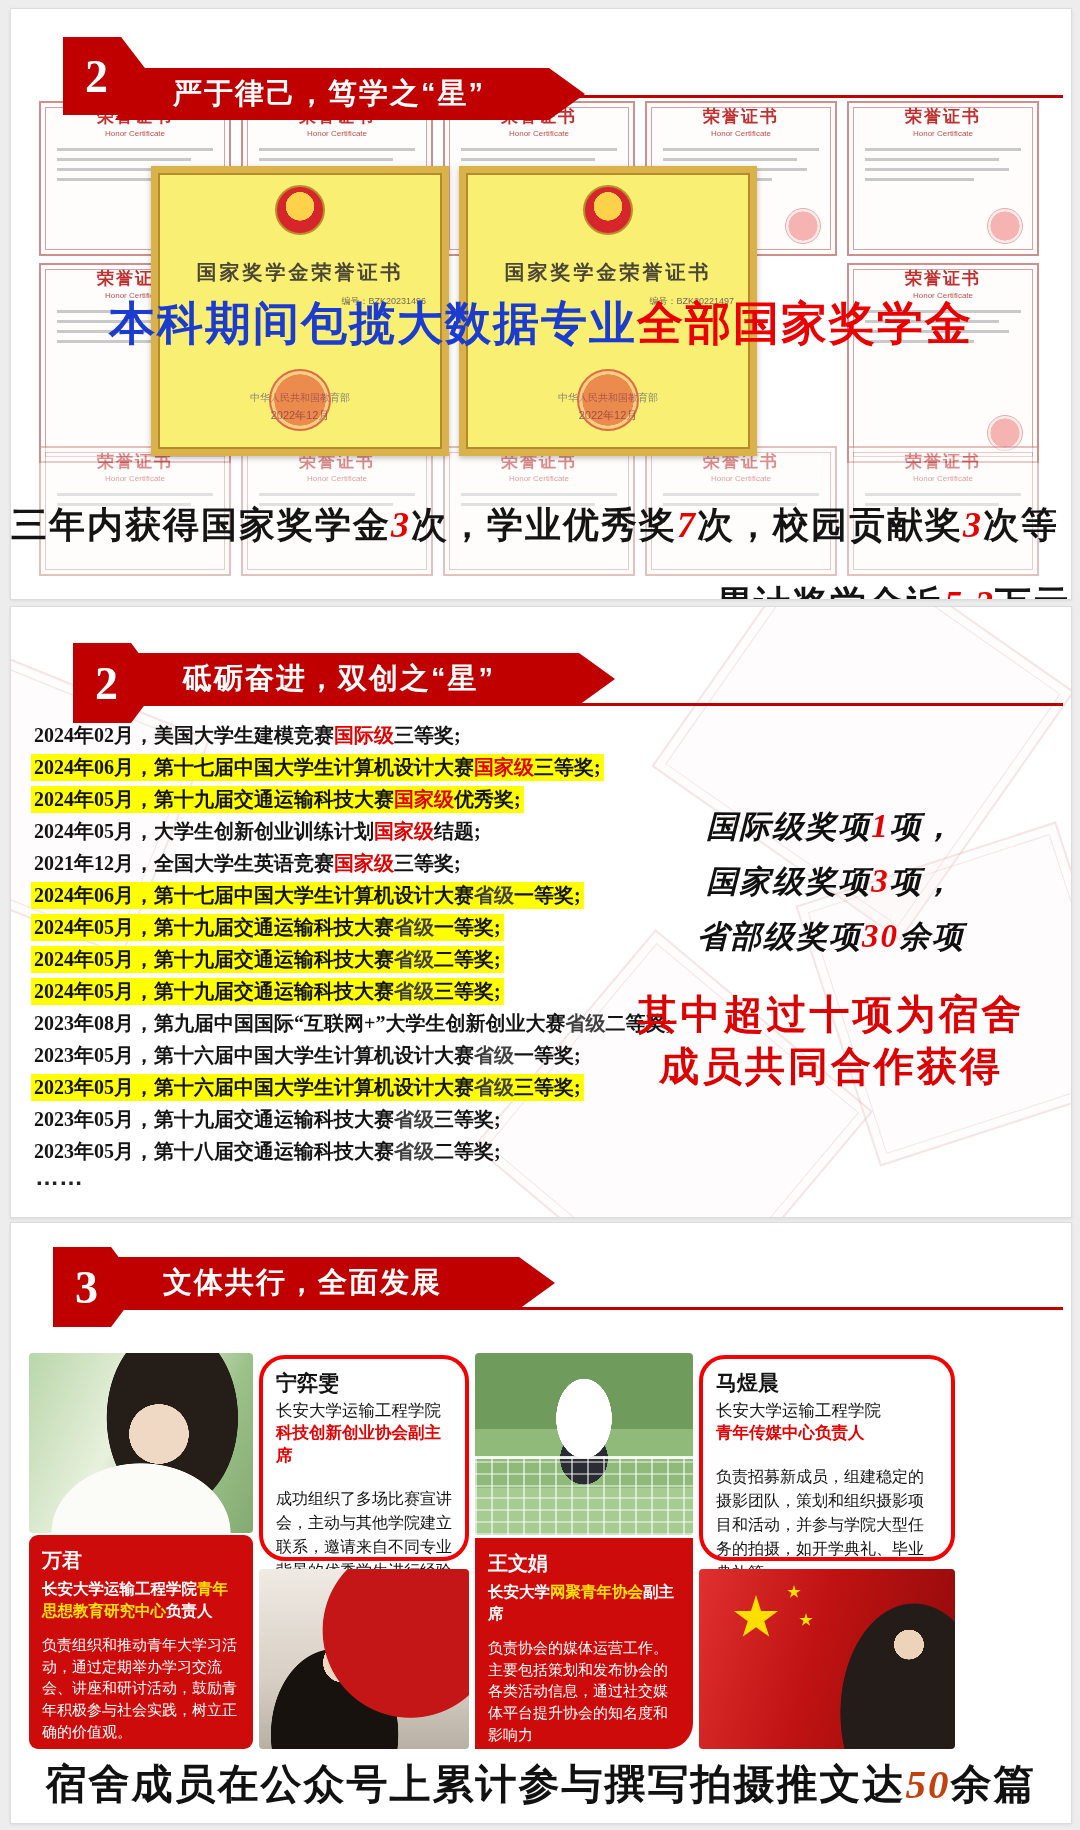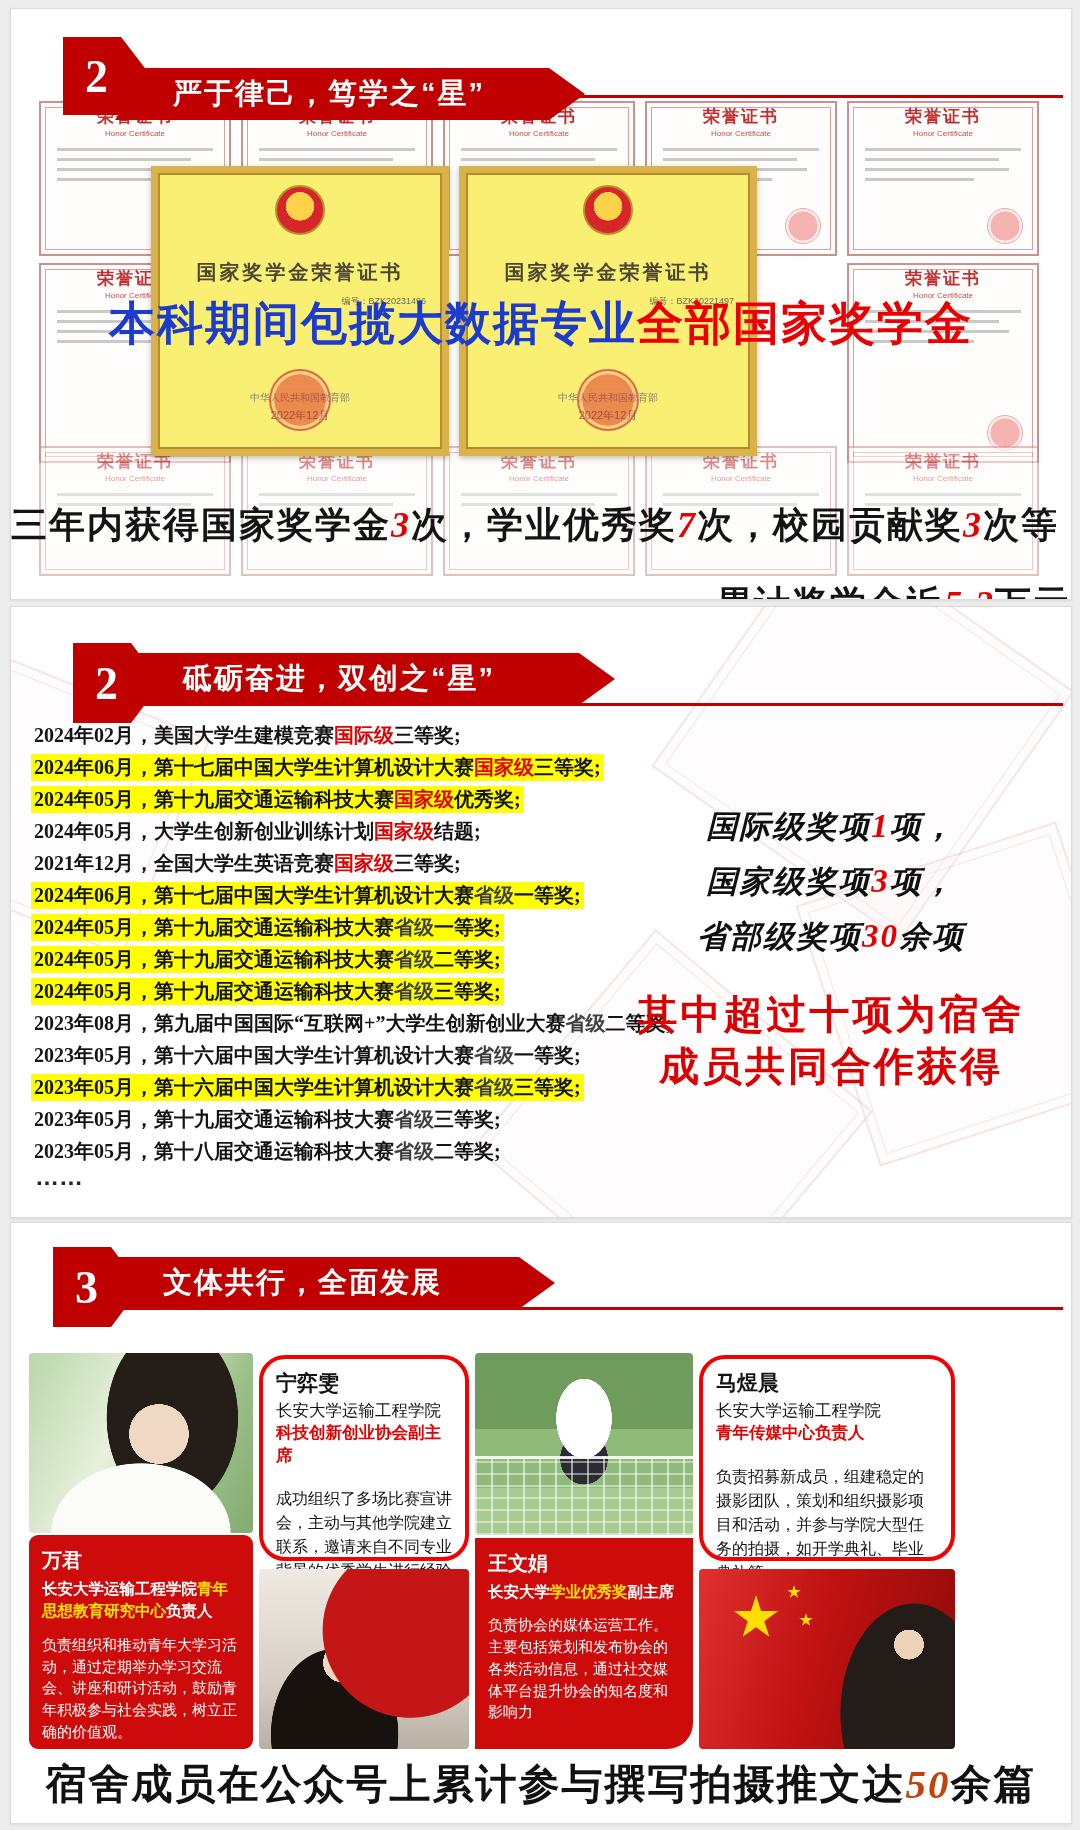--- a/index.html
+++ b/index.html
@@ -340,21 +340,21 @@
   <div class="photo" style="left:464px;top:130px;width:218px;height:182px;overflow:hidden;
        background:
         radial-gradient(ellipse 28px 40px at 50% 36%, #ffffff 0 99%, transparent 100%),
         radial-gradient(circle 11px at 50% 22%, #eccfb4 0 99%, transparent 100%),
         radial-gradient(ellipse 24px 26px at 50% 58%, #2b2b33 0 99%, transparent 100%),
         linear-gradient(#6f9c5d 0 42%,#8fba7a 42% 74%,#a7cc92 74%);">
     <div class="net"></div>
   </div>
   <div class="redblock rb-br" style="left:464px;top:315px;width:218px;height:211px;">
     <div class="mname">王文娟</div>
-    <div class="morg"><span>长安大学</span><span class="yhl">学业优秀奖</span><span>副主席</span></div>
+    <div class="morg"><span>长安大学</span><span class="yhl">网聚青年协会</span><span>副主席</span></div>
     <div class="mbody">负责协会的媒体运营工作。主要包括策划和发布协会的各类活动信息，通过社交媒体平台提升协会的知名度和影响力</div>
   </div>
 
   <div class="whitecard" style="left:688px;top:132px;width:256px;height:206px;">
     <div class="mname">马煜晨</div>
     <div class="mschool">长安大学运输工程学院</div>
     <div class="mrole">青年传媒中心负责人</div>
     <div class="mbody">负责招募新成员，组建稳定的摄影团队，策划和组织摄影项目和活动，并参与学院大型任务的拍摄，如开学典礼、毕业典礼等。</div>
   </div>
   <div class="photo" style="left:688px;top:346px;width:256px;height:180px;overflow:hidden;

